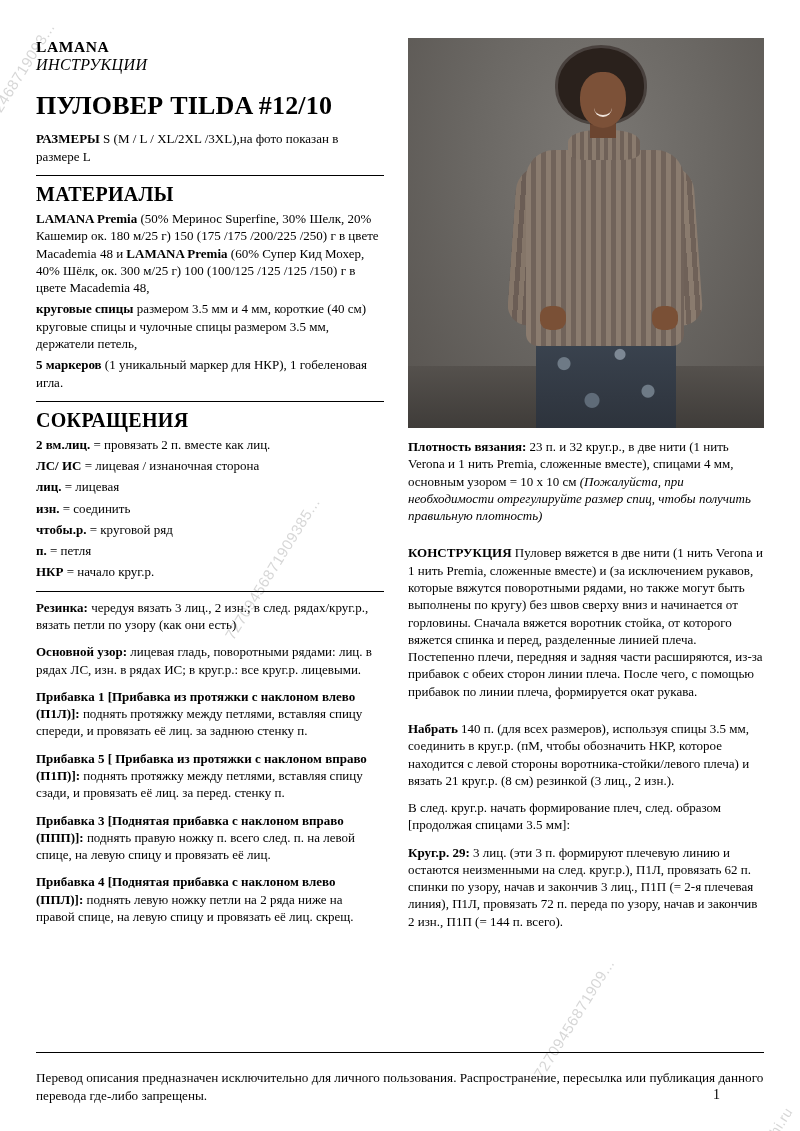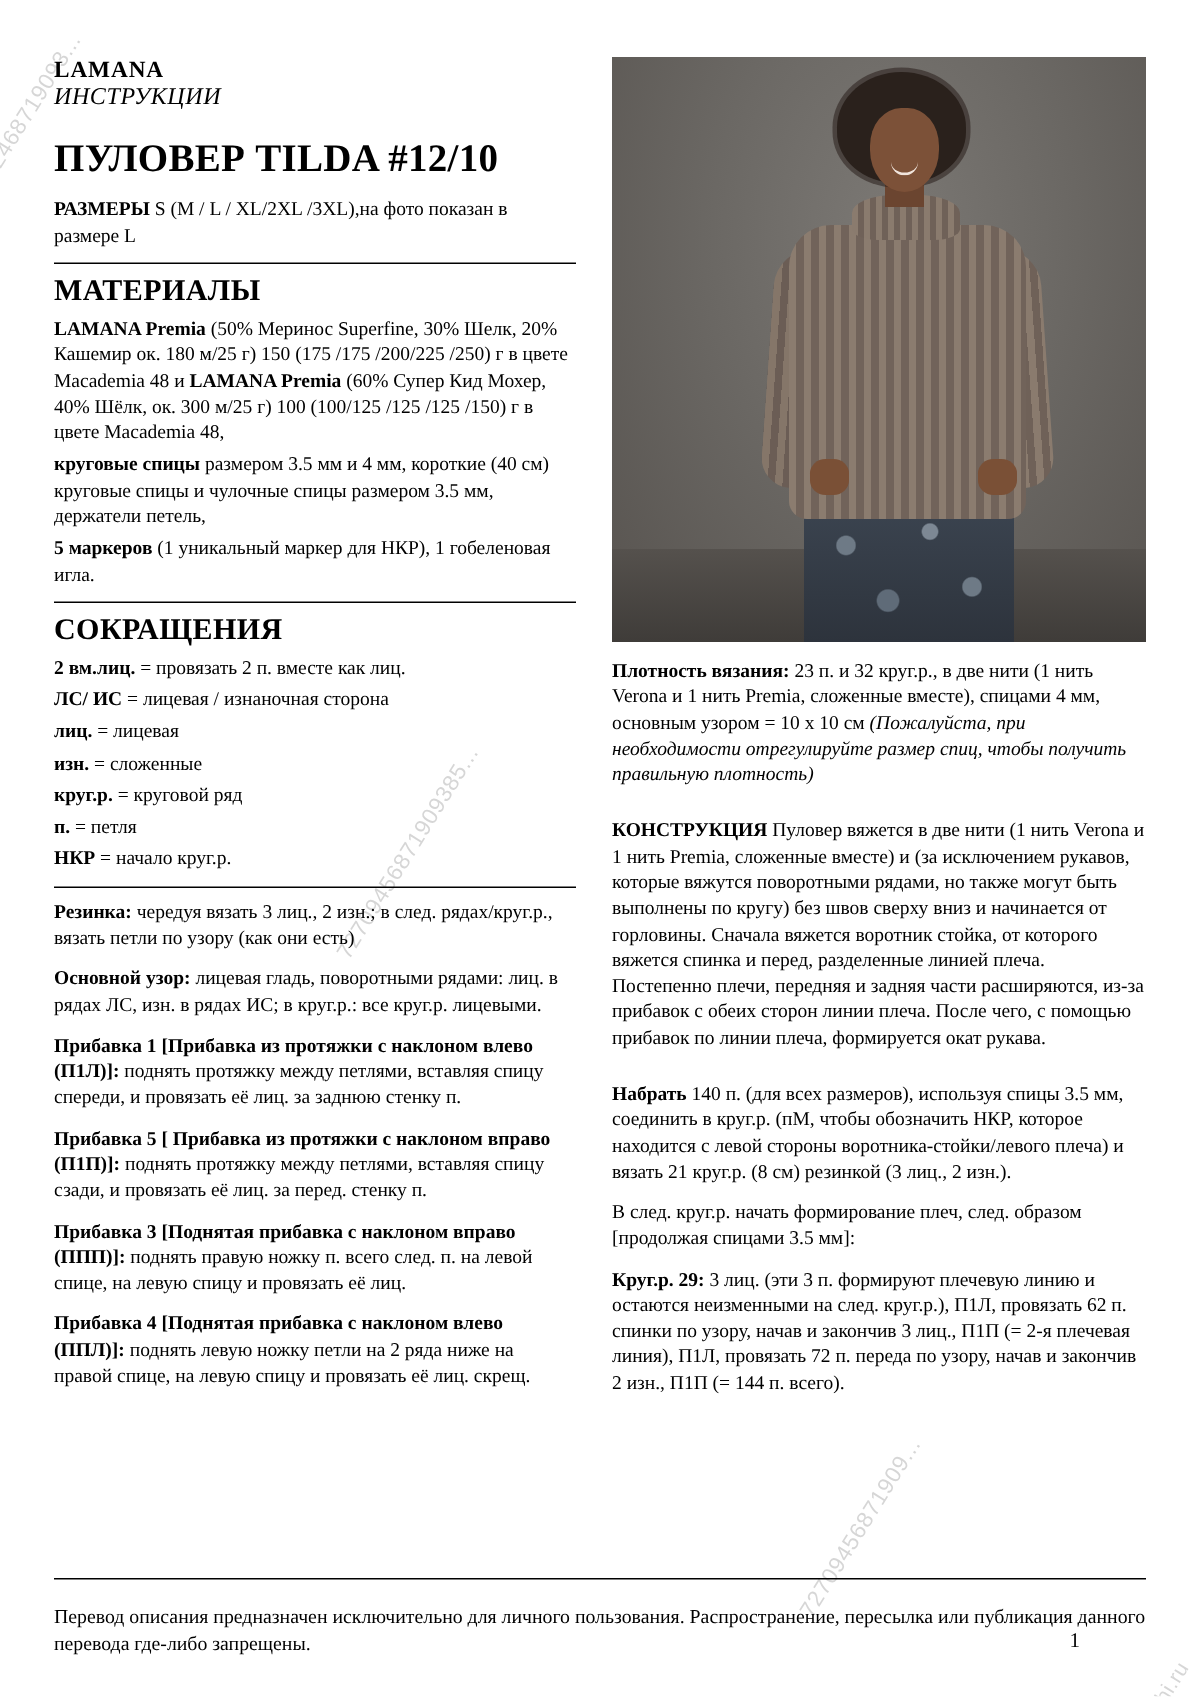--- a/index.html
+++ b/index.html
@@ -272,24 +272,24 @@
     <p class="para tight">
       <b>2 вм.лиц.</b><span> = провязать 2 п. вместе как лиц.</span>
     </p>
     <p class="para tight">
       <b>ЛС/ ИС</b><span> = лицевая / изнаночная сторона</span>
     </p>
     <p class="para tight">
       <b>лиц.</b><span> =  лицевая</span>
     </p>
     <p class="para tight">
-      <b>изн.</b><span> =  сложенные</span>
-    </p>
-    <p class="para tight">
-      <b>круг.р.</b><span> = круговой ряд</span>
+      <b>изн.</b><span> =  соединить</span>
+    </p>
+    <p class="para tight">
+      <b>чтобы.р.</b><span> = круговой ряд</span>
     </p>
     <p class="para tight">
       <b>п.</b><span> = петля</span>
     </p>
     <p class="para">
       <b>НКР</b><span> = начало круг.р.</span>
     </p>
 
     <hr class="rule">
 

